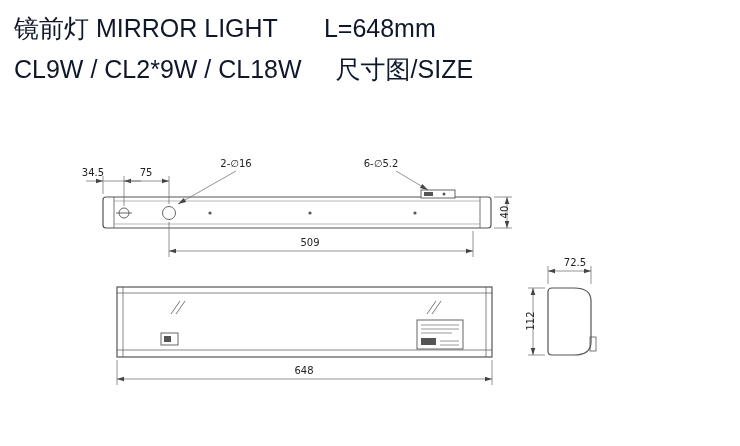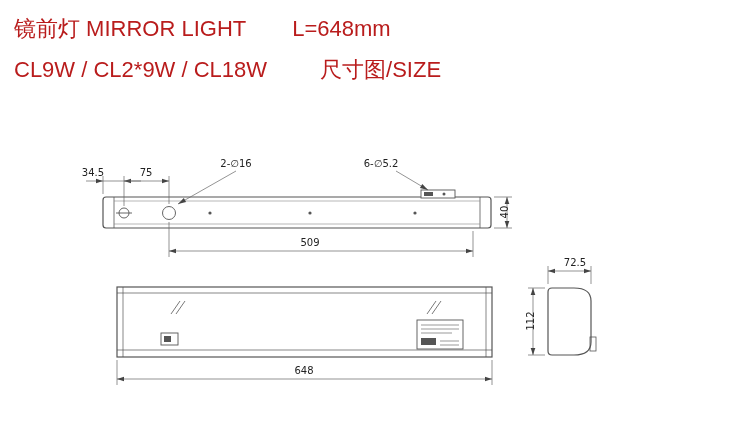--- a/index.html
+++ b/index.html
@@ -1,21 +1,21 @@
 <!DOCTYPE html>
 <html><head>
 <meta charset="utf-8">
 <style>
   html,body{margin:0;padding:0;background:#fff;}
   body{width:740px;height:446px;overflow:hidden;font-family:"Liberation Sans",sans-serif;}
   .page{position:relative;width:740px;height:446px;background:#fff;}
   .title{position:absolute;left:14px;top:8px;color:#000;}
-  .title-line{font-size:22px;height:41px;line-height:41px;white-space:nowrap;color:#b91c1c;}
+  .title-line{font-size:25px;height:41px;line-height:41px;white-space:nowrap;color:#0f172a;}
   .gap-a{margin-left:46px;}
-  .gap-b{margin-left:53px;}
+  .gap-b{margin-left:34px;}
   svg{position:absolute;left:0;top:0;}
   svg text{fill:#222;stroke:none;font-size:10px;font-family:"DejaVu Sans",sans-serif;}
 </style>
 </head>
 <body>
 
 <div class="page">
 
   <div class="title">
     <div class="title-line">

